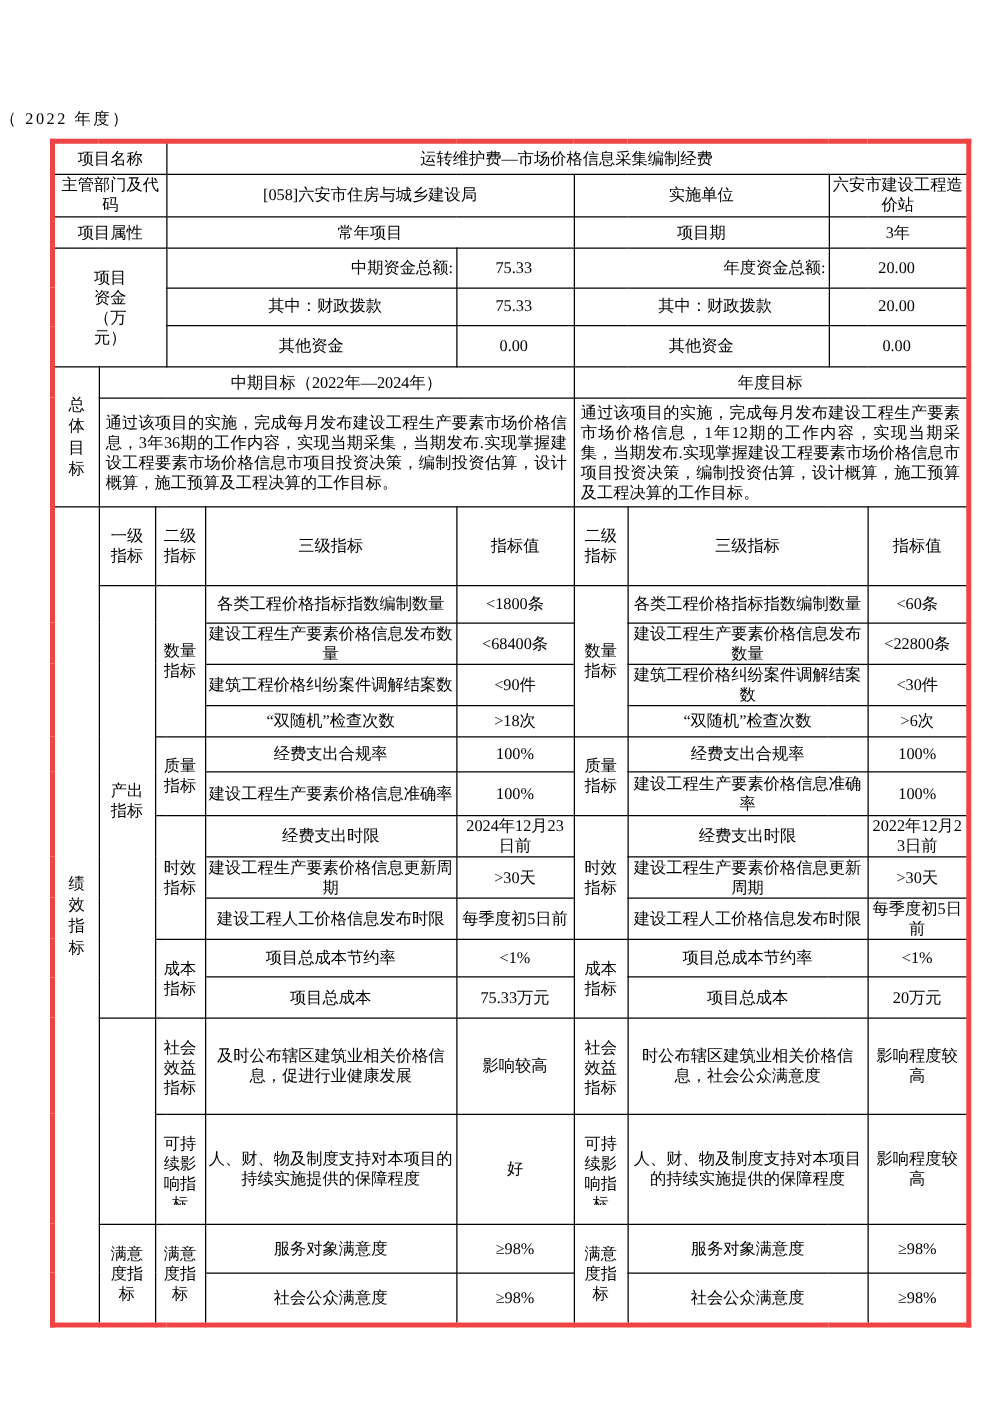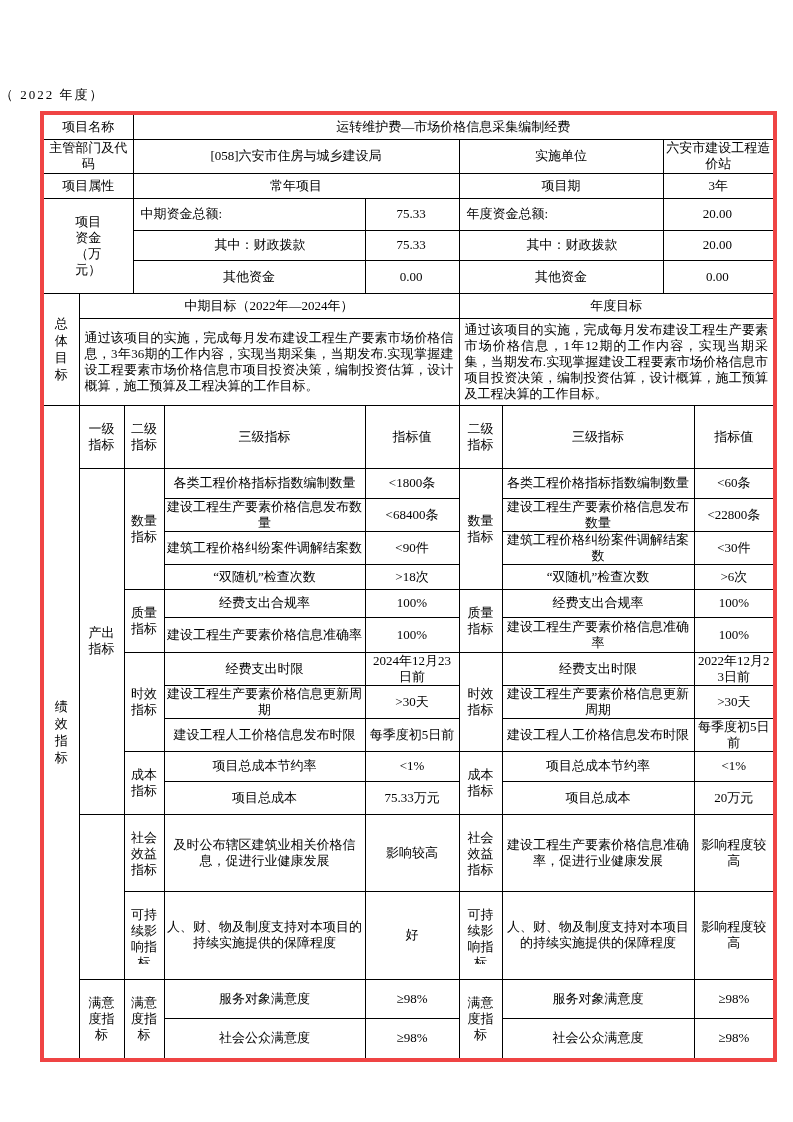--- a/index.html
+++ b/index.html
@@ -2,21 +2,21 @@
 <html><head>
 <meta charset="utf-8">
 <style>
   html,body{margin:0;padding:0;background:#fff;}
   body{width:793px;height:1122px;font-family:"Liberation Serif","DejaVu Serif",serif;color:#000;}
   .page{padding-top:78px;}
   .title{font-size:20px;font-weight:bold;text-align:center;line-height:26px;letter-spacing:1px;}
   .subtitle{font-size:13px;text-align:left;margin-top:9px;line-height:16px;letter-spacing:2px;}
   table{border-collapse:collapse;table-layout:fixed;width:733px;margin:8px 0 0 40px;border:4px solid #ef4444;}
   td{border:1px solid #000;font-size:13px;line-height:16px;text-align:center;vertical-align:middle;padding:0 2px;overflow:hidden;word-break:break-all;}
-  .ta-l{text-align:left;padding-left:7px;margin-left:40px;}
+  .ta-l{text-align:right;padding-left:7px;margin-left:40px;}
   .ta-l2{text-align:center;padding-left:24px;}
   .ta-r{text-align:center;padding-right:4px;}
   .v1{width:15px;margin:0 auto;line-height:17px;}
   .v2{width:28px;margin:15px auto;line-height:16px;}
   .goal{ text-align:justify;padding:3px 5px;line-height:16px;}
   .clip46{max-height:46px;overflow:hidden;}
   .clip56{max-height:57px;overflow:hidden;}
 </style>
 </head>
 <body>
@@ -211,21 +211,21 @@
     <tr style="height:47px">
       <td rowspan="2"></td>
       <td colspan="2">
             <div class="v2 clip46">社会效益指标</div>
           </td>
       <td>及时公布辖区建筑业相关价格信息，促进行业健康发展</td>
       <td>影响较高</td>
       <td>
             <div class="v2 clip46">社会效益指标</div>
           </td>
-      <td colspan="2">建设工程生产要素价格信息准确率，促进行业健康发展</td>
+      <td colspan="2">时公布辖区建筑业相关价格信息，社会公众满意度</td>
       <td>影响程度较高</td>
     </tr>
 
     <tr style="height:58px">
       <td colspan="2">
             <div class="v2 clip56">可持续影响指标</div>
           </td>
       <td>人、财、物及制度支持对本项目的持续实施提供的保障程度</td>
       <td>好</td>
       <td>

